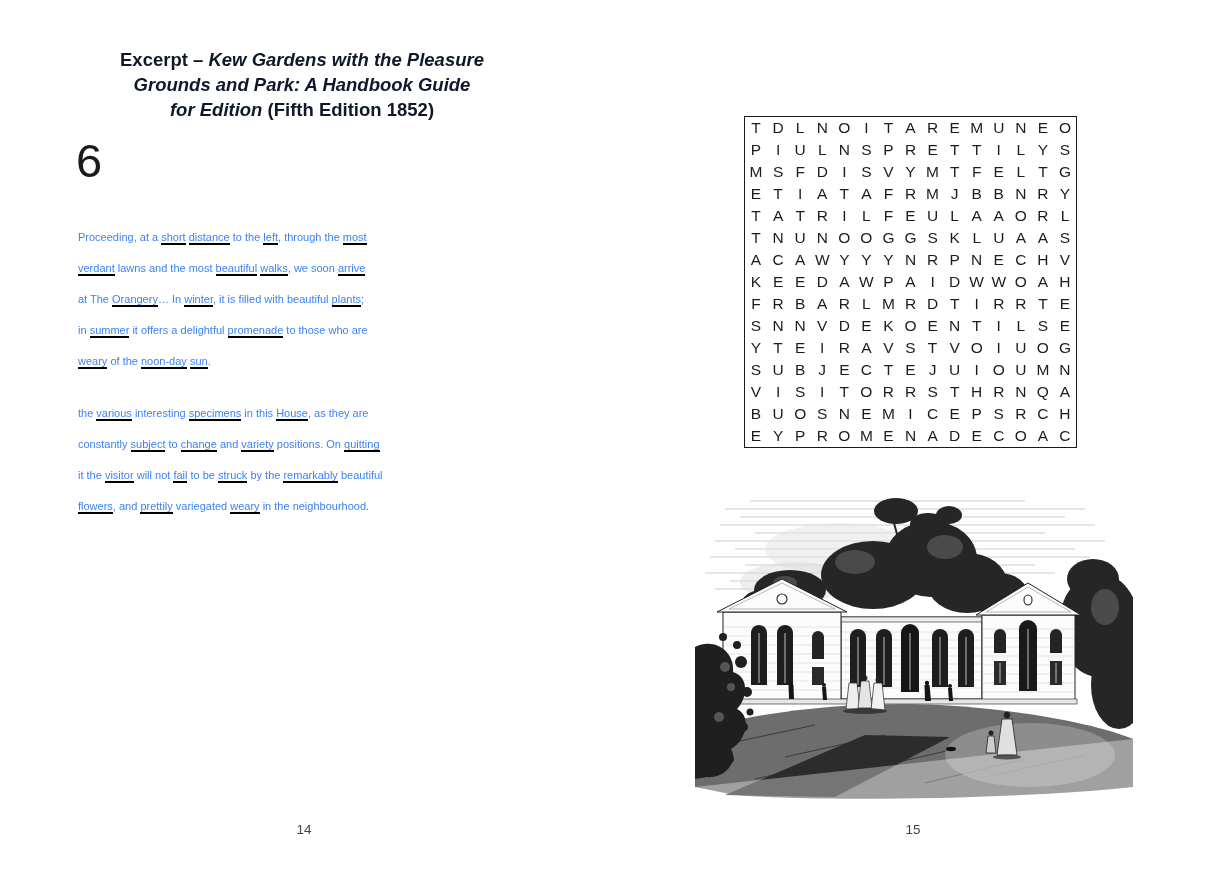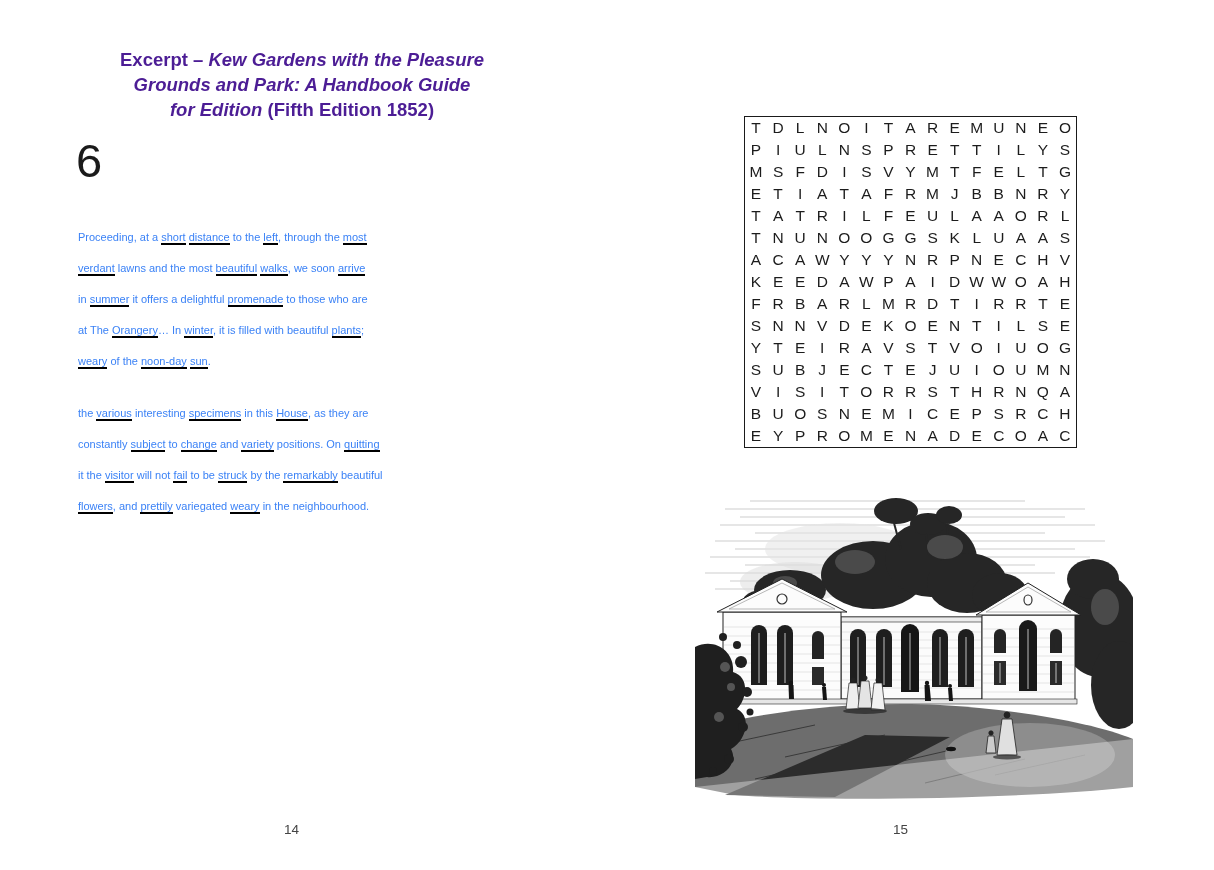--- a/index.html
+++ b/index.html
@@ -2,21 +2,21 @@
 <html><head>
 <meta charset="utf-8">
 <style>
   html,body{margin:0;padding:0;}
   body{
     width:1214px;height:870px;position:relative;background:#ffffff;
     font-family:"Liberation Sans", sans-serif;color:#000;overflow:hidden;
   }
   .title{
     position:absolute;left:40px;top:47px;width:524px;text-align:center;
-    font-weight:bold;font-size:18.5px;line-height:25px;color:#4c1d95;
+    font-weight:bold;font-size:18.5px;line-height:25px;color:#0f172a;
   }
   .title .it{font-style:italic;}
   .chapter{
     position:absolute;left:76px;top:137px;font-size:47px;line-height:1;
     font-weight:400;color:#1a1a1a;
   }
   .bodytext{
     position:absolute;left:78px;top:222px;font-size:11px;color:#3b82f6;
   }
   .pline{white-space:pre;height:31px;line-height:31px;}
@@ -26,41 +26,41 @@
     position:absolute;left:744px;top:116px;width:331px;height:330px;
     border:1.5px solid #1a1a1a;display:grid;
     grid-template-columns:repeat(15,1fr);grid-template-rows:repeat(15,1fr);
     background:#fff;
   }
   .ws-cell{
     display:flex;align-items:center;justify-content:center;
     font-size:15.5px;color:#1c1c1c;
   }
   .illustration{position:absolute;left:695px;top:487px;}
-  .pgnum{position:absolute;top:822px;font-size:13.5px;color:#444;width:40px;text-align:left;}
+  .pgnum{position:absolute;top:822px;font-size:13.5px;color:#444;width:40px;text-align:center;}
   .pgnum-left{left:284px;}
   .pgnum-right{left:893px;}
 </style>
 </head>
 <body>
 
 <div class="spread">
 
   <div class="title">
       <div><span>Excerpt – </span><span class="it">Kew Gardens with the Pleasure</span></div>
       <div><span class="it">Grounds and Park: A Handbook Guide</span></div>
       <div><span class="it">for Edition</span><span> (Fifth Edition 1852)</span></div>
     </div>
   <div class="chapter">6</div>
   <div class="bodytext">
       <div class="para">
         <div class="pline"><span>Proceeding, at a </span><span class="u">short</span><span> </span><span class="u">distance</span><span> to the </span><span class="u">left</span><span>, through the </span><span class="u">most</span></div>
         <div class="pline"><span class="u">verdant</span><span> lawns and the most </span><span class="u">beautiful</span><span> </span><span class="u">walks</span><span>, we soon </span><span class="u">arrive</span></div>
+        <div class="pline"><span>at The </span><span class="u">Orangery</span><span>… In </span><span class="u">winter</span><span>, it is filled with beautiful </span><span class="u">plants</span><span>;</span></div>
         <div class="pline"><span>in </span><span class="u">summer</span><span> it offers a delightful </span><span class="u">promenade</span><span> to those who are</span></div>
-        <div class="pline"><span>at The </span><span class="u">Orangery</span><span>… In </span><span class="u">winter</span><span>, it is filled with beautiful </span><span class="u">plants</span><span>;</span></div>
         <div class="pline"><span class="u">weary</span><span> of the </span><span class="u">noon-day</span><span> </span><span class="u">sun</span><span>.</span></div>
       </div>
       <div class="para">
         <div class="pline"><span>the </span><span class="u">various</span><span> interesting </span><span class="u">specimens</span><span> in this </span><span class="u">House</span><span>, as they are</span></div>
         <div class="pline"><span>constantly </span><span class="u">subject</span><span> to </span><span class="u">change</span><span> and </span><span class="u">variety</span><span> positions. On </span><span class="u">quitting</span></div>
         <div class="pline"><span>it the </span><span class="u">visitor</span><span> will not </span><span class="u">fail</span><span> to be </span><span class="u">struck</span><span> by the </span><span class="u">remarkably</span><span> beautiful</span></div>
         <div class="pline"><span class="u">flowers</span><span>, and </span><span class="u">prettily</span><span> variegated </span><span class="u">weary</span><span> in the neighbourhood.</span></div>
       </div>
     </div>
   <div class="pgnum pgnum-left">14</div>

